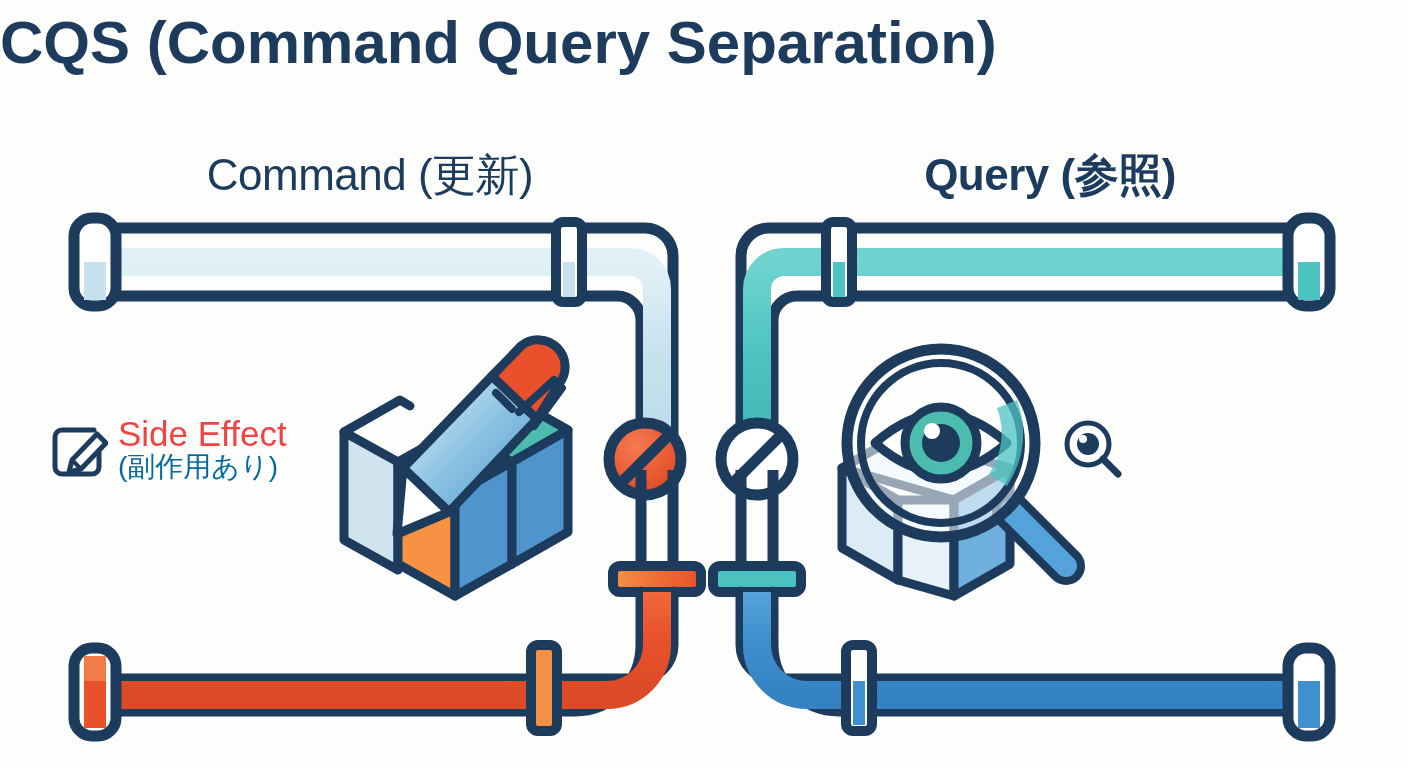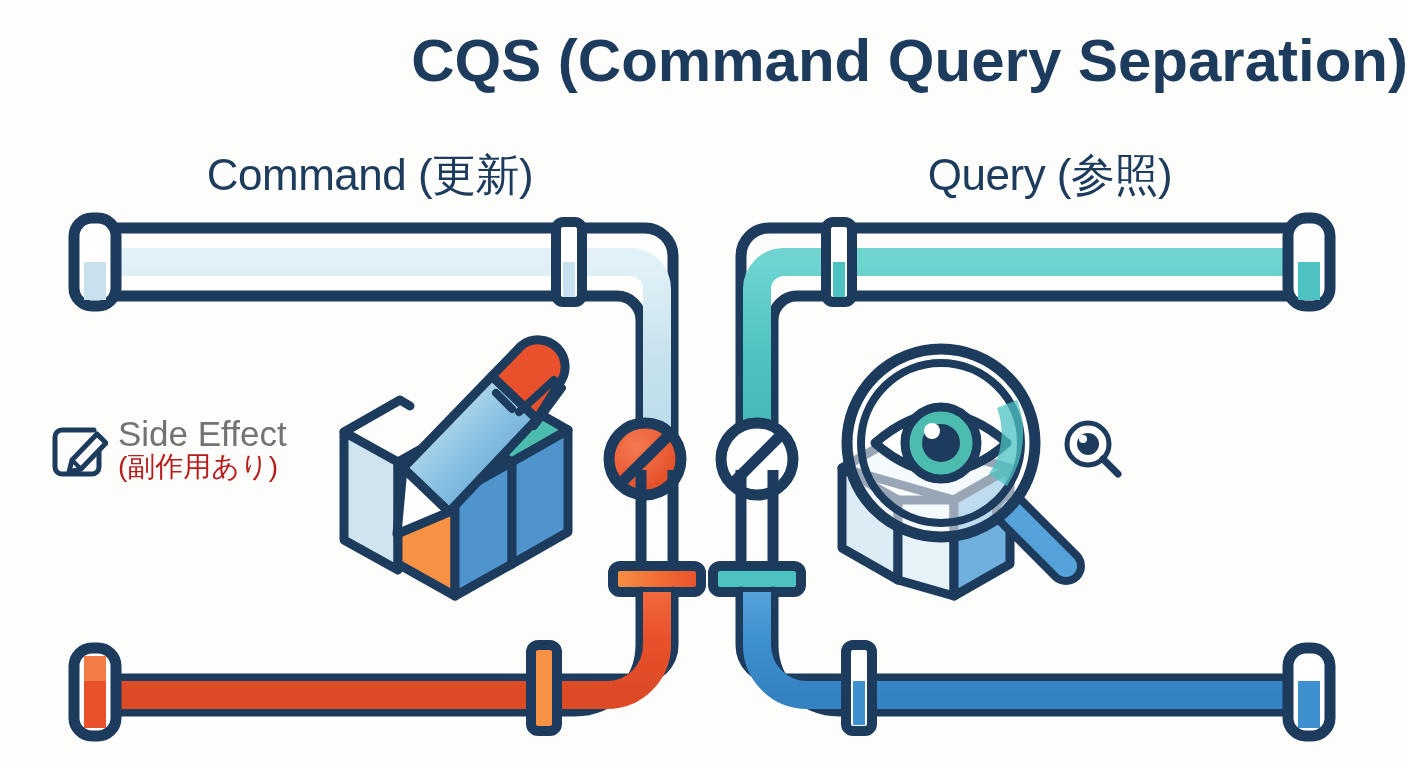--- a/index.html
+++ b/index.html
@@ -22,56 +22,56 @@
     width: 1408px;
     height: 768px;
   }
   .txt {
     position: absolute;
     color: #1d3b5c;
     white-space: pre;
     letter-spacing: -0.5px;
   }
   #page-title {
-    left: 0; top: 26px;
+    left: 0; top: 8px;
     width: 1408px;
-    text-align: right;
+    text-align: left;
     font-size: 60px;
     font-weight: 700;
     letter-spacing: 0px;
   }
   #subtitle-command {
     left: 60px; top: 146px;
     width: 620px;
     text-align: center;
     font-size: 44px;
     font-weight: 400;
   }
   #subtitle-query {
     left: 740px; top: 146px;
     width: 620px;
     text-align: center;
     font-size: 44px;
-    font-weight: 400;
+    font-weight: 700;
   }
   .annotation {
     position: absolute;
     line-height: 1.04;
   }
   .annotation .line1 {
     display: block;
     font-size: 35px;
     font-weight: 400;
-    color: #737373;
+    color: #ef4444;
   }
   .annotation .line2 {
     display: block;
     font-size: 28px;
     font-weight: 400;
-    color: #b91c1c;
+    color: #0369a1;
   }
   #annotation-left { left: 118px; top: 416px; }
   #annotation-right { left: 1126px; top: 416px; }
   .icon-box { position: absolute; }
   #icon-edit { left: 50px; top: 420px; width: 58px; height: 60px; }
   #icon-eye-search { left: 1062px; top: 418px; width: 62px; height: 62px; }
 </style>
 </head>
 <body>
 

